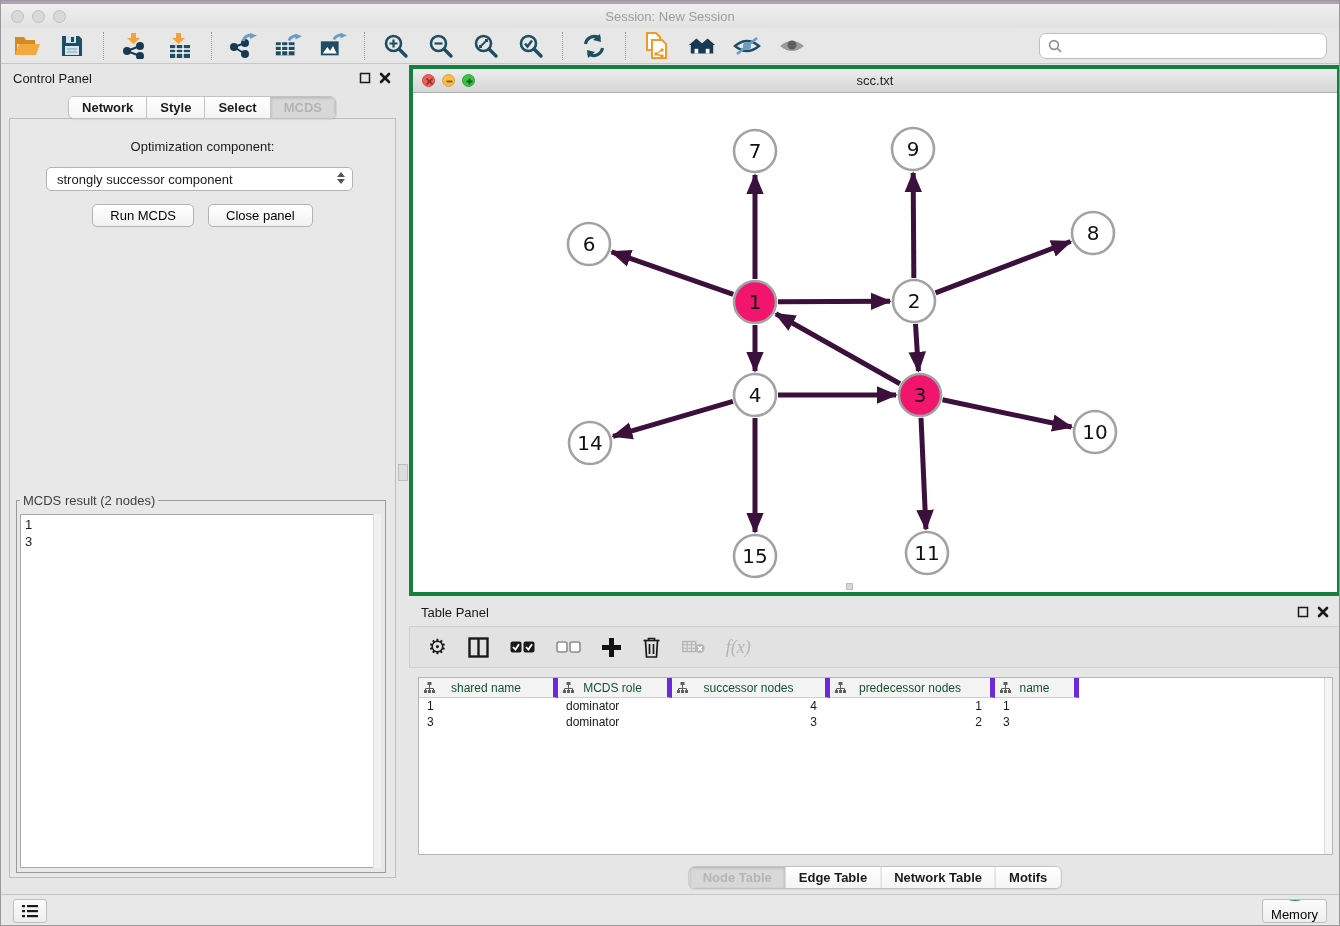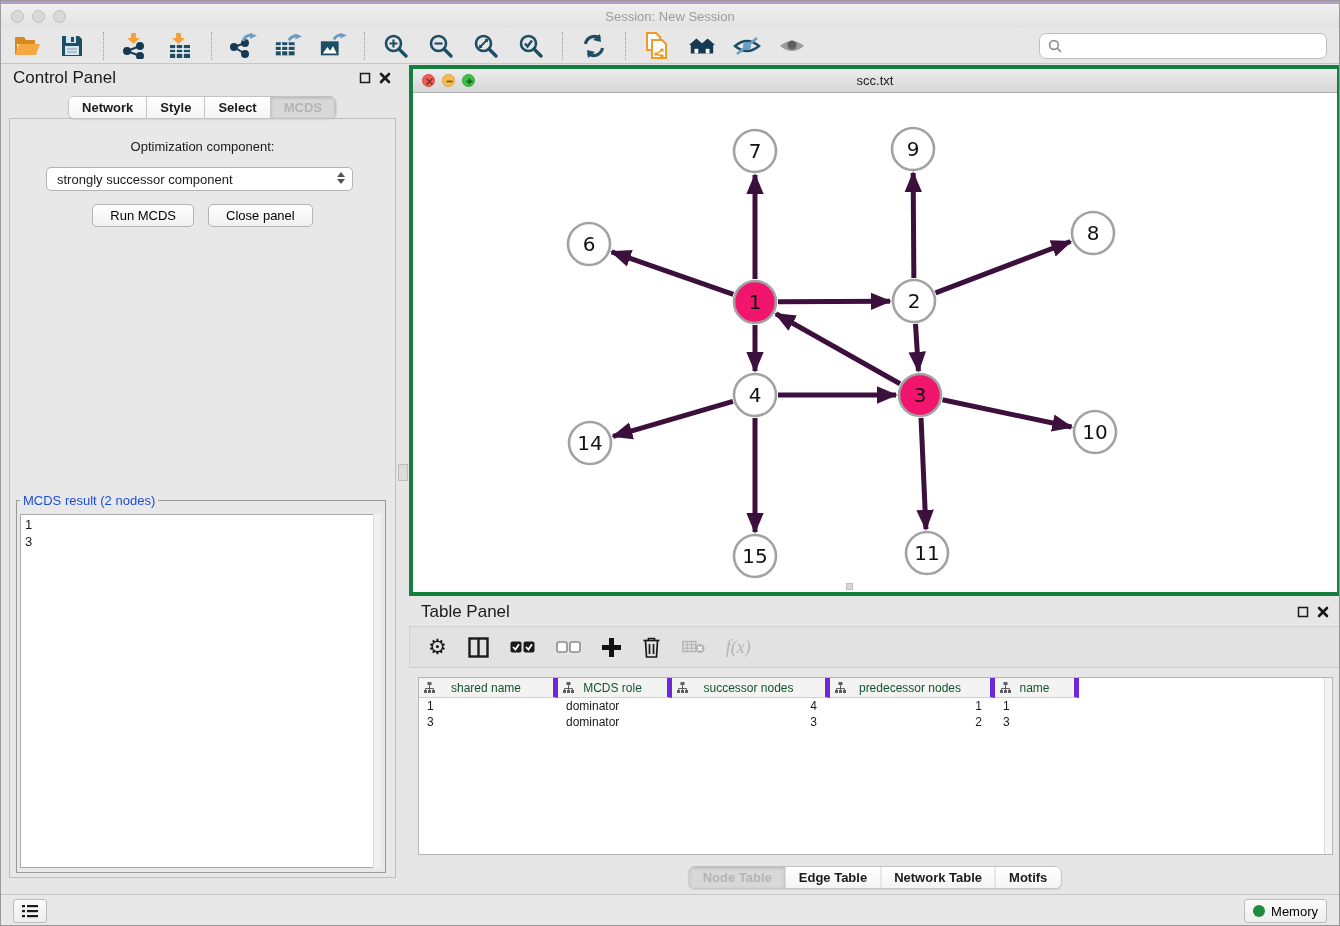--- a/index.html
+++ b/index.html
@@ -32,21 +32,21 @@
   .tb-icon { width:28px; height:28px; display:flex; align-items:center; justify-content:center; }
   .vsep { width:1px; height:28px; border-left:1px dotted #9b9b9b; }
   .searchbox {
     margin-left:auto; width:288px; height:26px; background:#fff;
     border:1px solid #c0c0c0; border-radius:7px;
     display:flex; align-items:center; padding:0 8px; gap:6px;
   }
   .searchbox input { border:none; outline:none; flex:1; font-size:13px; background:transparent; font-family:"Liberation Sans",sans-serif; }
   
   #control-panel { position:absolute; left:0; top:63px; width:402px; height:830px; }
-  .panel-header { height:28px; display:flex; align-items:center; padding:0 12px; font-size:17px; }
+  .panel-header { height:28px; display:flex; align-items:center; padding:0 12px; font-size:13px; }
   .panel-header .ph-icons { margin-left:auto; display:flex; gap:8px; align-items:center; }
   .seg { display:inline-flex; border:1px solid #c2c2c2; border-radius:6px; overflow:hidden; background:#fff; box-shadow:0 1px 1px rgba(0,0,0,.08); }
   .seg-btn {
     padding:3px 13px; font-size:13px; font-weight:700; color:#1a1a1a;
     background:linear-gradient(#ffffff,#f4f4f4); border-right:1px solid #c6c6c6;
     white-space:nowrap; cursor:default;
   }
   .seg-btn:last-child { border-right:none; }
   .seg-btn.active { background:#d8d8d8; color:#b4b4b4; box-shadow:inset 0 1px 3px rgba(0,0,0,.18); }
   .cp-tabs { position:absolute; top:32px; left:50%; transform:translateX(-50%); z-index:2; }
@@ -66,21 +66,21 @@
   .combo .stepper i.down { border-top:5px solid #555; }
   .btn-row { display:flex; justify-content:center; gap:14px; margin-top:13px; }
   .btn {
     background:linear-gradient(#ffffff,#f1f1f1); border:1px solid #b3b3b3; border-radius:5px;
     font-size:13px; padding:3px 17px; font-family:"Liberation Sans",sans-serif;
   }
   .mcds-fieldset {
     position:absolute; left:6px; right:9px; top:374px; bottom:4px;
     border:1px solid #9a9a9a; margin:0 0 0 0;
   }
-  .mcds-fieldset legend { font-size:13px; padding:0 3px; margin-left:3px; color:#1d4ed8; }
+  .mcds-fieldset legend { font-size:13px; padding:0 3px; margin-left:3px; color:#404040; }
   .mcds-result {
     position:absolute; left:3px; right:4px; top:6px; bottom:4px; background:#fff;
     border:1px solid #a8a8a8; font-size:13px; line-height:17px; padding:1px 4px;
     white-space:pre; overflow:hidden;
   }
   .mcds-scroll { position:absolute; right:4px; top:6px; bottom:4px; width:8px; background:#f0f0f0; border-left:1px solid #ddd; }
   
   .splitter-handle { position:absolute; left:397px; top:463px; width:10px; height:17px; background:#dcdcdc; border:1px solid #bdbdbd; }
   
   #net-window {
@@ -131,21 +131,21 @@
   
   #statusbar {
     position:absolute; left:0; top:893px; width:100%; height:33px;
     background:#e8e8e8; border-top:1px solid #c4c4c4;
     display:flex; align-items:center; padding:0 12px;
   }
   .sb-btn {
     background:linear-gradient(#fbfbfb,#eee); border:1px solid #bdbdbd; border-radius:3px;
     height:24px; display:flex; align-items:center; gap:6px; padding:0 8px; font-size:13px;
   }
-  .sb-right { margin-left:auto; }
+  .sb-right { margin-left:auto;flex-direction:column; }
   .mem-dot { width:12px; height:12px; border-radius:50%; background:#1e8c3c; }
 </style>
 </head>
 <body>
 
 <div id="app">
   <div class="accent-strip"></div>
 
   <div class="titlebar">
     <div class="title">Session: New Session</div>

